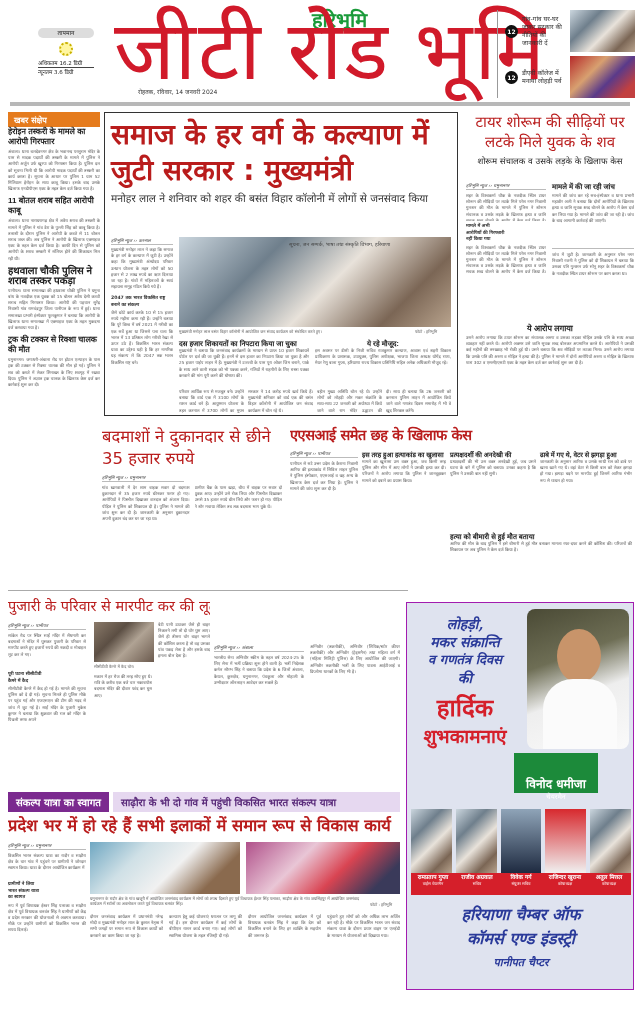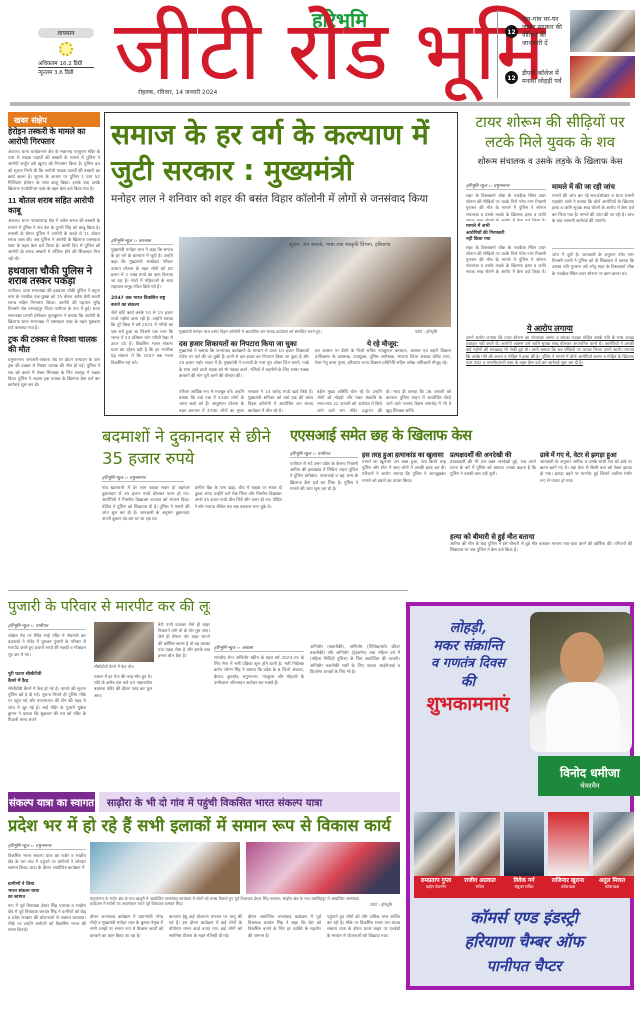--- a/index.html
+++ b/index.html
@@ -16,32 +16,32 @@
   .caption { font-size: 4px; color: #555; }
   .hr { height: 1px; background: #aaa; }
 
   
   .mast-title { font-family: "Liberation Sans", sans-serif; color: #d11a2a; font-size: 82px; font-weight: normal; letter-spacing: 2px; line-height: 82px; }
   .mast-brand { font-family: "Liberation Sans", sans-serif; color: #1a9b3a; font-weight: bold; font-size: 20px; }
   .weather-pill { background: #ddd; border-radius: 8px; font-size: 6px; text-align: center; padding: 1px 0; }
   .teaser-num { width: 13px; height: 13px; border-radius: 50%; background: #111; color: #fff; font-size: 6px; font-weight: bold; display: flex; align-items: center; justify-content: center; }
   .teaser-text { font-size: 6.3px; line-height: 8px; color: #333; }
 
-  .big-head { font-family: "DejaVu Sans", sans-serif; font-weight: bold; color: #4d7c0f; }
+  .big-head { font-family: "DejaVu Sans", sans-serif; font-weight: bold; color: #b91c1c; }
   .box { border: 1px solid #333; }
 
   .khabar-tag { background: #e57b1d; color: #fff; font-size: 8px; font-weight: bold; padding: 2px 6px; }
 
-  .ad { background: #dfe3ef; border: 4px solid #a21caf; }
+  .ad { background: #dfe3ef; border: 1px solid #a21caf; }
   .ad-blue { font-family: "DejaVu Serif", serif; color: #2a3a9a; font-weight: bold; text-align: center; font-style: italic; }
   .ad-red { font-family: "Liberation Sans", sans-serif; color: #d51f2a; font-weight: bold; text-align: center; }
   .ad-name-box { background: #1c8a3a; color: #fff; text-align: center; }
   .strip-red { background: #d51f2a; color: #fff; }
 
-  .purple-tag { background: #7b2a8f; color: #fff; font-weight: bold; font-size: 10px; padding: 3px 1px; }
+  .purple-tag { background: #7b2a8f; color: #fff; font-weight: bold; font-size: 10px; padding: 3px 8px; }
   .lav-bar { background: #e6d8f0; color: #5a2a7a; font-weight: bold; font-size: 10px; padding: 3px 8px; }
 
   .bullet { font-size: 4.6px; line-height: 6.5px; font-weight: bold; color: #333; }
 </style>
 </head>
 <body>
 
 <div class="abs" style="left:0;top:0;width:640px;height:104px;">
   <div class="abs" style="left:38px;top:28px;width:56px;">
     <div class="weather-pill">तापमान</div>
@@ -116,21 +116,21 @@
     <div class="byline">हरिभूमि न्यूज ›› यमुनानगर</div>
     <div class="body-text" style="height:28px;margin-top:3px;">शहर के विश्वकर्मा चौक के नजदीक स्थित टायर शोरूम की सीढ़ियों पर लटके मिले परेश नगर निवासी गुलशन की मौत के मामले में पुलिस ने शोरूम संचालक व उसके लड़के के खिलाफ हत्या व जाति सूचक शब्द बोलने के आरोप में केस दर्ज किया है। पुलिस ने यह मामला मृतक की पत्नी की शिकायत पर दर्ज किया है। मामले में अभी आरोपियों को गिरफ्तार नहीं किया गया है। पुलिस मामले की जांच कर रही है।</div>
     <div class="bullet" style="width:40px;margin:2px 0;">मामले में अभी आरोपियों की गिरफ्तारी नहीं किया गया</div>
     <div class="body-text" style="height:28px;">शहर के विश्वकर्मा चौक के नजदीक स्थित टायर शोरूम की सीढ़ियों पर लटके मिले परेश नगर निवासी गुलशन की मौत के मामले में पुलिस ने शोरूम संचालक व उसके लड़के के खिलाफ हत्या व जाति सूचक शब्द बोलने के आरोप में केस दर्ज किया है। पुलिस ने यह मामला मृतक की पत्नी की शिकायत पर दर्ज किया है। मामले में अभी आरोपियों को गिरफ्तार नहीं किया गया है। पुलिस मामले की जांच कर रही है।</div>
   </div>
   <div class="abs" style="left:86px;top:70px;width:82px;">
     <div class="sub-head" style="font-size:7px;">मामले में की जा रही जांच</div>
     <div class="body-text" style="height:56px;margin-top:2px;border-bottom:1px solid #bbb;">मामले की जांच कर रहे सब-इंस्पेक्टर व थाना प्रभारी महावीर अली ने बताया कि दोनों आरोपियों के खिलाफ हत्या व जाति सूचक शब्द बोलने के आरोप में केस दर्ज कर लिया गया है। मामले की जांच की जा रही है। जांच के बाद आगामी कार्रवाई की जाएगी।</div>
     <div class="body-text" style="height:34px;margin-top:3px;">जांच में जुटी है। जानकारी के अनुसार परेश नगर निवासी रजनी ने पुलिस को दी शिकायत में बताया कि उसका पति गुलशन उर्फ सोनू शहर के विश्वकर्मा चौक के नजदीक स्थित टायर शोरूम पर काम करता था।</div>
   </div>
-  <div class="abs" style="left:0;top:210px;width:168px;text-decoration:underline;">
+  <div class="abs" style="left:0;top:210px;width:168px;">
     <div class="sub-head" style="font-size:8px;text-align:center;">ये आरोप लगाया</div>
     <div class="body-text" style="height:70px;margin-top:2px;">उसने आरोप लगाया कि टायर शोरूम का संचालक अरुण व उसका लड़का मोहित उसके पति के साथ अच्छा व्यवहार नहीं करते थे। आरोपी अक्सर उसे जाति सूचक शब्द बोलकर अपमानित करते थे। आरोपियों ने उसकी कई महीनों की तनख्वाह भी रोकी हुई थी। उसने बताया कि शव सीढ़ियों पर लटका मिला। उसने आरोप लगाया कि उसके पति की अरुण व मोहित ने हत्या की है। पुलिस ने मामले में दोनों आरोपियों अरुण व मोहित के खिलाफ धारा 302 व एससी/एसटी एक्ट के तहत केस दर्ज कर कार्रवाई शुरू कर दी है।</div>
   </div>
 </div>
 
 <div class="abs" style="left:102px;top:426px;width:180px;height:150px;overflow:hidden;">
   <div class="big-head" style="font-size:16.5px;line-height:22px;font-weight:normal;">बदमाशों ने दुकानदार से छीने 35 हजार रुपये</div>
   <div class="byline" style="width:82px;margin-top:4px;">हरिभूमि न्यूज ›› यमुनानगर</div>
   <div style="display:flex;gap:5px;margin-top:3px;">
     <div class="body-text" style="flex:1;height:88px;">गांव खारवाली में देर शाम बाइक सवार दो बदमाश दुकानदार से 35 हजार रुपये छीनकर फरार हो गए। आरोपियों ने पिस्तौल दिखाकर वारदात को अंजाम दिया। पीड़ित ने पुलिस को शिकायत दी है। पुलिस ने मामले की जांच शुरू कर दी है। जानकारी के अनुसार दुकानदार अपनी दुकान बंद कर घर जा रहा था।</div>
@@ -186,27 +186,28 @@
   </div>
   <div class="abs body-text" style="left:96px;top:48px;width:90px;height:136px;">अग्निवीर (तकनीकी), अग्निवीर (लिपिक/स्टोर कीपर तकनीकी) और अग्निवीर (ट्रेड्समैन) तथा महिला वर्ग में (महिला मिलिट्री पुलिस) के लिए आयोजित की जाएगी। अग्निवीर तकनीकी भर्ती के लिए पात्रता आईटीआई व डिप्लोमा धारकों के लिए भी है।</div>
 </div>
 
 <div class="abs ad" style="left:406px;top:602px;width:228px;height:388px;">
   <div class="abs" style="left:4px;top:12px;width:108px;">
     <div class="ad-blue" style="font-size:14px;line-height:18px;">लोहड़ी,</div>
     <div class="ad-blue" style="font-size:14px;line-height:18px;">मकर संक्रान्ति</div>
     <div class="ad-blue" style="font-size:13px;line-height:18px;white-space:nowrap;">व गणतंत्र दिवस</div>
     <div class="ad-blue" style="font-size:14px;line-height:18px;">की</div>
+    <div class="ad-red" style="font-size:24px;line-height:30px;margin-top:6px;">हार्दिक</div>
     <div class="ad-red" style="font-size:19px;line-height:28px;white-space:nowrap;">शुभकामनाएं</div>
   </div>
   <div class="abs" style="left:120px;top:6px;width:102px;height:140px;border-radius:8px;background:linear-gradient(160deg,#4a4a35 0%,#6e6e55 35%,#eee 60%,#fafafa 100%);overflow:hidden;">
     <div style="position:absolute;left:30px;top:20px;width:44px;height:54px;border-radius:50%;background:#c8946a;"></div>
     <div style="position:absolute;left:16px;top:70px;width:74px;height:70px;border-radius:30px 30px 0 0;background:#fbfbfb;"></div>
   </div>
-  <div class="abs ad-name-box" style="left:128px;top:150px;width:104px;height:40px;padding-top:8px;">
+  <div class="abs ad-name-box" style="left:107px;top:150px;width:84px;height:40px;padding-top:22px;">
     <div style="font-size:12px;font-weight:bold;">विनोद धमीजा</div>
     <div style="font-size:7px;">चेयरमैन</div>
   </div>
 
   <div class="abs" style="left:4px;top:206px;width:220px;height:64px;display:flex;gap:4px;">
     <div class="photo-cool" style="flex:1;"></div>
     <div class="photo-cool" style="flex:1;"></div>
     <div class="photo" style="flex:1;background:linear-gradient(180deg,#8fa4b8,#1e2a40);"></div>
     <div class="photo-red" style="flex:1;background:linear-gradient(180deg,#d7292e,#f0f0f0);"></div>
     <div class="photo-cool" style="flex:1;"></div>
@@ -227,23 +228,23 @@
     <div style="flex:1;text-align:center;">
       <div style="font-size:5.8px;font-weight:bold;">राजिन्दर खुराना</div>
       <div style="font-size:4px;">कोषाध्यक्ष</div>
     </div>
     <div style="flex:1;text-align:center;">
       <div style="font-size:5.8px;font-weight:bold;">अतुल मित्तल</div>
       <div style="font-size:4px;">कोषाध्यक्ष</div>
     </div>
   </div>
   <div class="abs" style="left:4px;top:300px;width:220px;">
+    <div class="ad-blue" style="font-size:16px;line-height:24px;">हरियाणा चैम्बर ऑफ</div>
     <div class="ad-blue" style="font-size:16px;line-height:24px;">कॉमर्स एण्ड इंडस्ट्री</div>
-    <div class="ad-blue" style="font-size:16px;line-height:24px;">हरियाणा चैम्बर ऑफ</div>
-    <div class="ad-blue" style="font-size:15px;line-height:24px;">पानीपत चैप्टर</div>
+    <div class="ad-blue" style="font-size:11px;line-height:24px;">पानीपत चैप्टर</div>
   </div>
 </div>
 
 <div class="abs" style="left:8px;top:792px;width:392px;height:223px;overflow:hidden;">
   <div style="display:flex;gap:4px;align-items:center;">
     <div class="purple-tag">संकल्प यात्रा का स्वागत</div>
     <div class="lav-bar" style="flex:1;">साढ़ौरा के भी दो गांव में पहुंची विकसित भारत संकल्प यात्रा</div>
   </div>
   <div class="big-head" style="font-size:16.5px;line-height:24px;white-space:nowrap;margin-top:2px;">प्रदेश भर में हो रहे हैं सभी इलाकों में समान रूप से विकास कार्य</div>
   <div class="abs" style="left:0;top:50px;width:78px;">

